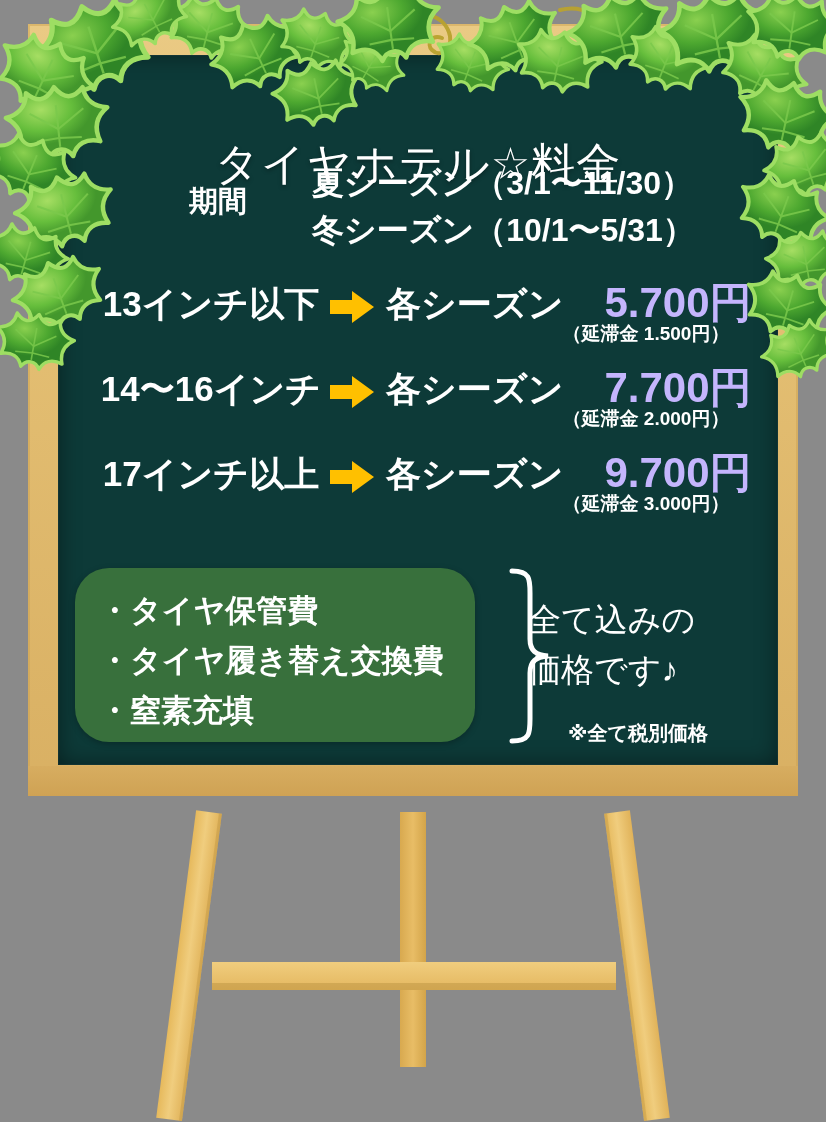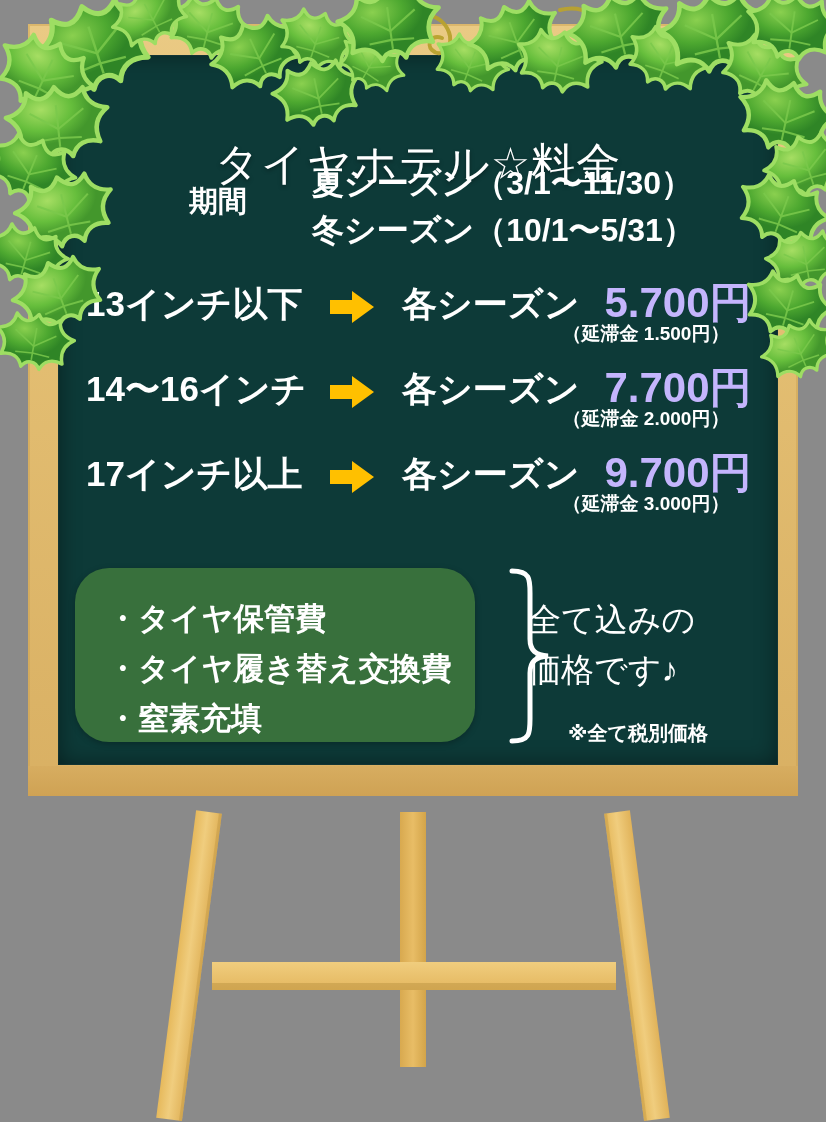--- a/index.html
+++ b/index.html
@@ -45,39 +45,39 @@
   .period-row{position:absolute;left:0;top:105px;width:720px;height:90px;}
   .period-label{position:absolute;left:100px;top:22px;width:120px;text-align:center;
     color:#fff;font-size:29px;font-weight:bold;}
   .period-lines{position:absolute;left:238px;top:0;width:470px;margin-left:16px;}
   .period-lines div{color:#fff;font-size:32px;font-weight:bold;line-height:47px;
     white-space:nowrap;}
 
   .rows{position:absolute;left:0;top:222px;width:720px;}
   .price-row{position:relative;height:85px;}
   .pr-size{position:absolute;left:28px;top:4px;width:250px;color:#fff;
-    font-size:35px;font-weight:bold;white-space:nowrap;}
+    font-size:35px;font-weight:bold;white-space:nowrap;text-align:center;}
   .pr-arrow{position:absolute;left:272px;top:14px;width:44px;height:32px;}
   .pr-arrow svg{display:block;}
   .pr-season{position:absolute;left:328px;top:4px;color:#fff;
-    font-size:35px;font-weight:bold;white-space:nowrap;margin-left:16px;}
+    font-size:35px;font-weight:bold;white-space:nowrap;}
   .pr-price{position:absolute;left:522px;top:-2px;width:196px;text-align:center;
     color:#c4b5fd;font-size:42px;font-weight:bold;white-space:nowrap;}
   .pr-late{position:absolute;left:480px;top:44px;width:216px;text-align:center;
     color:#fff;font-size:19px;font-weight:bold;white-space:nowrap;}
 
   
   .incl-box{position:absolute;left:17px;top:513px;width:400px;height:174px;
     background:#38703c;border-radius:34px;
     box-shadow:0 2px 6px rgba(0,0,0,.25);}
   .incl-list{position:absolute;left:20px;top:14px;width:370px;}
   .incl-list li{list-style:none;color:#fff;font-size:31px;font-weight:bold;
     line-height:50px;white-space:nowrap;}
   .incl-list li::before{content:"\30FB";}
-  ul.incl-list{margin:12px;padding:0;}
+  ul.incl-list{margin:4px;padding:0;}
 
   .brace{position:absolute;left:392px;top:512px;width:110px;height:178px;}
   .incl-note{position:absolute;left:470px;top:540px;width:230px;
     color:#fff;font-size:33px;font-weight:normal;line-height:50px;}
   .tax-note{position:absolute;left:455px;top:665px;width:250px;text-align:center;
     color:#fff;font-size:20px;font-weight:bold;}
 
   
   .ivy{position:absolute;left:0;top:0;width:826px;height:430px;pointer-events:none;}
 </style>

